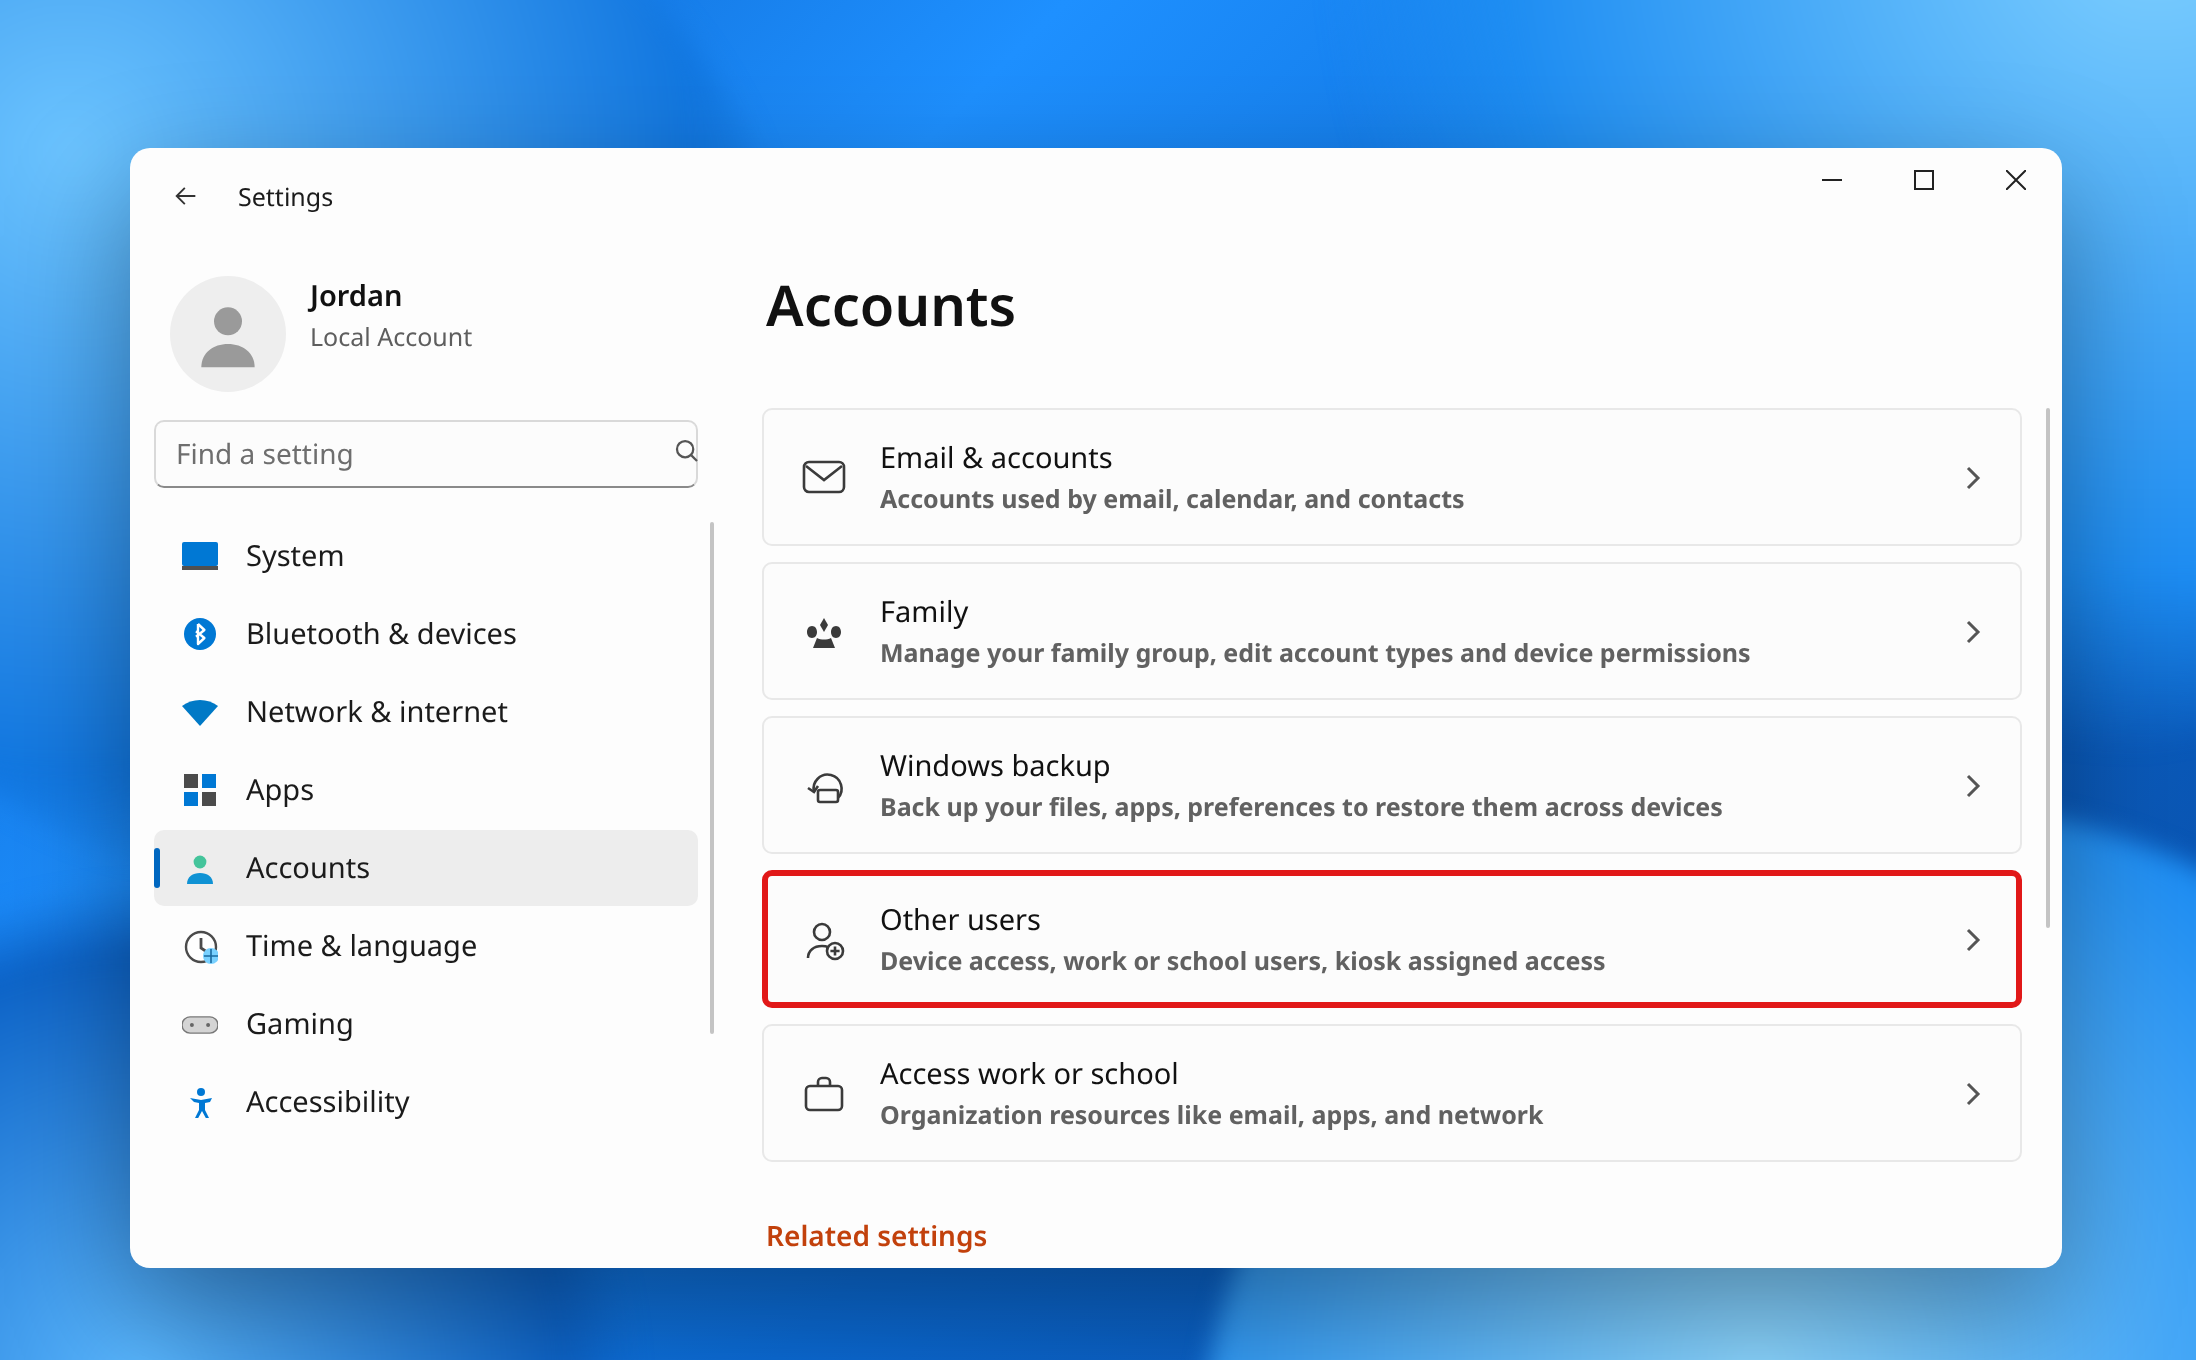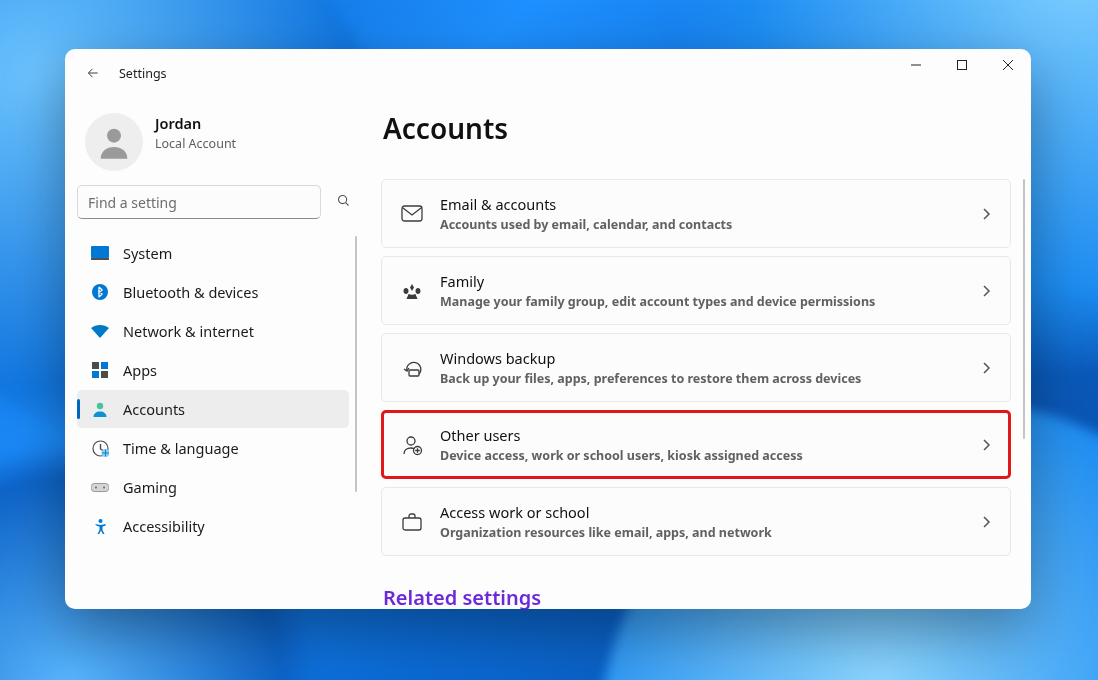--- a/index.html
+++ b/index.html
@@ -6,42 +6,42 @@
   html, body { width: 1098px; height: 680px; overflow: hidden; }
   body { background: linear-gradient(135deg, #0a5ec4 0%, #1e90ff 30%, #0b6bd6 60%, #0a4aa0 100%); position: relative; }
   
   .bloom { position: absolute; border-radius: 50%; filter: blur(6px); }
   .b1 { width: 520px; height: 520px; left: -120px; top: -80px; background: radial-gradient(circle at 30% 30%, #6cc4ff 0%, #1277e0 60%, transparent 70%); }
   .b2 { width: 700px; height: 700px; right: -260px; top: -320px; background: radial-gradient(circle at 60% 40%, #7fd0ff 0%, #1e8df2 55%, transparent 70%); }
   .b3 { width: 700px; height: 700px; right: -200px; bottom: -420px; background: radial-gradient(circle at 40% 40%, #8cd6ff 0%, #1e8df2 55%, transparent 70%); }
   .b4 { width: 500px; height: 500px; left: -180px; bottom: -260px; background: radial-gradient(circle at 50% 50%, #5bb8ff 0%, #0d63c7 60%, transparent 70%); }
 
   .window {
-    position: absolute; left: 65px; top: 49px; width: 966px; height: 560px;
+    position: absolute; left: 65px; top: 74px; width: 966px; height: 560px;
     background: #fdfdfd; border-radius: 10px; box-shadow: 0 22px 60px rgba(0,0,0,0.35);
     display: flex; flex-direction: column; overflow: hidden;
   }
   .titlebar { height: 48px; display: flex; align-items: center; position: relative; }
   .back-btn { width: 36px; height: 36px; margin-left: 10px; display: flex; align-items: center; justify-content: center; border-radius: 4px; color:#333; }
   .app-title { margin-left: 8px; font-size: 12.5px; color: #1b1b1b; }
   .win-controls { position: absolute; right: 0; top: 0; height: 48px; display: flex; }
   .wc { width: 46px; height: 32px; display: flex; align-items: center; justify-content: center; color: #222; }
 
   .body { flex: 1; display: flex; overflow: hidden; }
 
   .sidebar { width: 300px; padding: 10px 0 10px 10px; }
   .profile { display: flex; align-items: flex-start; gap: 12px; padding: 6px 10px 14px 10px; }
   .avatar { width: 58px; height: 58px; border-radius: 50%; background: #eeeeee; display: flex; align-items: center; justify-content: center; }
   .avatar svg { fill: #9a9a9a; }
   .profile-text .name { font-weight: 600; font-size: 14.5px; color: #111; }
   .profile-text .type { font-size: 12.5px; color: #5e5e5e; margin-top: 2px; }
 
   .search-wrap { padding: 0 10px 14px 2px; }
   .search {
-    width: 244px; height: 34px; border: 1px solid #d9d9d9; border-bottom: 1.5px solid #8a8a8a;
+    width: 272px; height: 34px; border: 1px solid #d9d9d9; border-bottom: 1.5px solid #8a8a8a;
     border-radius: 5px; background: #fcfcfc; display: flex; align-items: center; padding: 0 8px 0 10px; gap: 48px;
   }
   .search input { border: none; outline: none; background: transparent; flex: 1; font-size: 14px; color: #222; }
   .search input::placeholder { color: #6e6e6e; }
   .search-icon { color: #555; }
 
   .nav { position: relative; }
   .nav-scrollbar { position: absolute; right: 8px; top: 2px; width: 2px; height: 256px; background: #c4c4c4; border-radius: 2px; }
   .nav-item {
     display: flex; align-items: center; gap: 14px; height: 38px; padding: 0 14px; margin: 1px 16px 1px 2px;
@@ -58,21 +58,21 @@
     display: flex; align-items: center; gap: 16px; padding: 14px 18px;
     border: 1px solid #e8e8e8; border-radius: 5px; background: #fcfcfc;
   }
   .card.highlight { border: 3px solid #e11818; padding: 12px 16px; }
   .card-icon { width: 24px; height: 24px; color: #3b3b3b; display:flex; align-items:center; justify-content:center; }
   .card-text { flex: 1; }
   .card-title { font-size: 14.5px; color: #111; }
   .card-sub { font-size: 12.5px; color: #616161; margin-top: 2px; font-weight: bold; }
   .chev { color: #555; }
 
-  .section-label { font-size: 20px; font-weight: 600; color: #6d28d9; margin: 20px 0 10px 2px; }
+  .section-label { font-size: 14px; font-weight: 600; color: #c2410c; margin: 20px 0 10px 2px; }
   .half-card { border:1px solid #e8e8e8; border-radius:5px 5px 0 0; background:#fcfcfc; display:flex; align-items:center; gap:16px; padding:14px 18px 0 18px; height:44px; overflow:hidden; }
 
   .main-scrollbar { position:absolute; right:-14px; top:0; width:2px; height:260px; background:#c4c4c4; border-radius:2px; }
 </style>
 </head>
 <body>
 
 <div class="bloom b1"></div>
 <div class="bloom b2"></div>
 <div class="bloom b3"></div>

